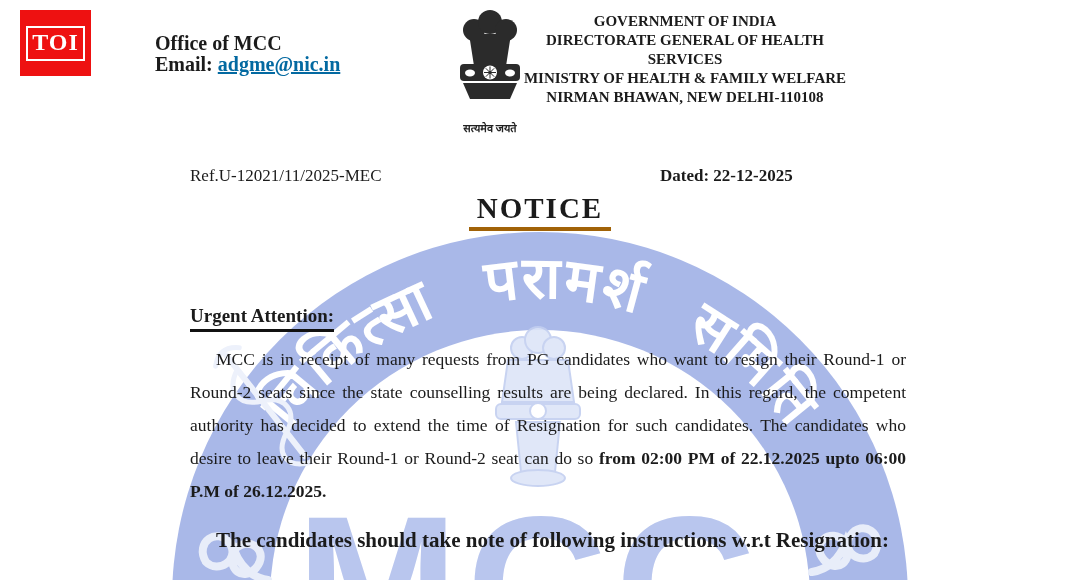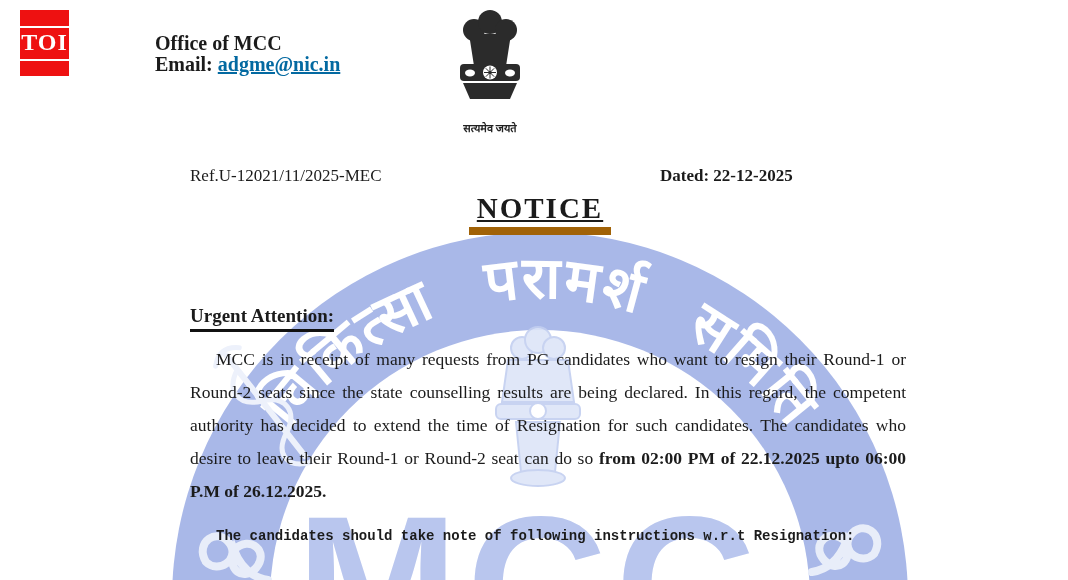--- a/index.html
+++ b/index.html
@@ -9,21 +9,21 @@
     background:#ffffff;
     overflow:hidden;
     font-family:"Liberation Serif","DejaVu Serif",serif;
     color:#1b1b1b;
   }
   .layer{position:absolute;}
   
   .watermark{position:absolute;left:172px;top:232px;width:736px;height:736px;z-index:0;}
   
   .toi-badge{
-    left:20px;top:10px;width:49px;height:66px;
+    left:20px;top:10px;width:71px;height:66px;
     display:flex;align-items:center;justify-content:center;z-index:2;
   }
   .toi-badge .toi-frame{
     border:2px solid #ffffff;
     padding:1px 4px 3px 4px;
     color:#ffffff;font-weight:bold;font-size:24px;letter-spacing:1px;
     font-family:"Liberation Serif","DejaVu Serif",serif;
   }
   
   .office{left:155px;top:33px;font-size:20px;font-weight:bold;line-height:21px;z-index:2;}
@@ -33,33 +33,33 @@
   
   .gov-block{left:520px;top:12px;width:330px;text-align:center;
     font-size:15px;font-weight:bold;line-height:19px;z-index:2;}
   
   .ref-no{left:190px;top:166px;font-size:17px;font-weight:normal;z-index:2;}
   .dated{left:660px;top:166px;font-size:17px;font-weight:bold;z-index:2;}
   
   .notice-wrap{left:190px;top:192px;width:700px;text-align:center;z-index:2;}
   .notice-wrap span{
     display:inline-block;font-size:29px;font-weight:bold;letter-spacing:2px;
-    border-bottom:8px solid #a16207;padding:0 8px 2px 8px;text-decoration:underline;
+    border-bottom:4px solid #a16207;padding:0 8px 2px 8px;
   }
   
   .urgent{left:190px;top:305px;z-index:2;}
   .urgent span{display:inline-block;font-size:19px;font-weight:bold;
     border-bottom:3px solid #111;padding-bottom:2px;}
   
   .para{left:190px;top:343px;width:716px;font-size:17.5px;line-height:33px;
     text-align:justify;text-indent:26px;z-index:2;margin:0;}
   .para .b{font-weight:bold;}
   
-  .instructions{left:190px;top:528px;width:716px;font-size:14px;font-weight:bold;
-    text-indent:26px;z-index:2;margin:0;font-family:Liberation Mono, monospace;}
+  .instructions{left:190px;top:528px;width:716px;font-size:21px;font-weight:bold;
+    text-indent:26px;z-index:2;margin:0;}
 </style>
 </head>
 <body>
 
 <div class="page">
 
   <svg class="watermark" viewBox="0 0 736 736" xmlns="http://www.w3.org/2000/svg" xmlns:xlink="http://www.w3.org/1999/xlink">
     <circle cx="368" cy="368" r="368" fill="#a9b8e8"></circle>
     <circle cx="368" cy="368" r="270" fill="#ffffff"></circle>
     <defs>
@@ -129,20 +129,26 @@
         <line x1="37" y1="66.5" x2="49" y2="66.5"></line>
         <line x1="38.8" y1="62.3" x2="47.2" y2="70.7"></line>
         <line x1="38.8" y1="70.7" x2="47.2" y2="62.3"></line>
       </g>
     </g>
     <ellipse cx="23" cy="67" rx="5" ry="3.4" fill="#ffffff"></ellipse>
     <ellipse cx="63" cy="67" rx="5" ry="3.4" fill="#ffffff"></ellipse>
     <text x="43" y="126" font-size="11" font-weight="bold" text-anchor="middle" fill="#222222">सत्यमेव जयते</text>
   </svg>
 
+  <div class="layer gov-block">
+    <div>GOVERNMENT OF INDIA</div>
+    <div>DIRECTORATE GENERAL OF HEALTH SERVICES</div>
+    <div>MINISTRY OF HEALTH &amp; FAMILY WELFARE</div>
+    <div>NIRMAN BHAWAN, NEW DELHI-110108</div>
+  </div>
 
   <div class="layer ref-no">Ref.U-12021/11/2025-MEC</div>
   <div class="layer dated">Dated: 22-12-2025</div>
 
   <div class="layer notice-wrap">
     <span>NOTICE</span>
   </div>
 
   <div class="layer urgent">
     <span>Urgent Attention:</span>

